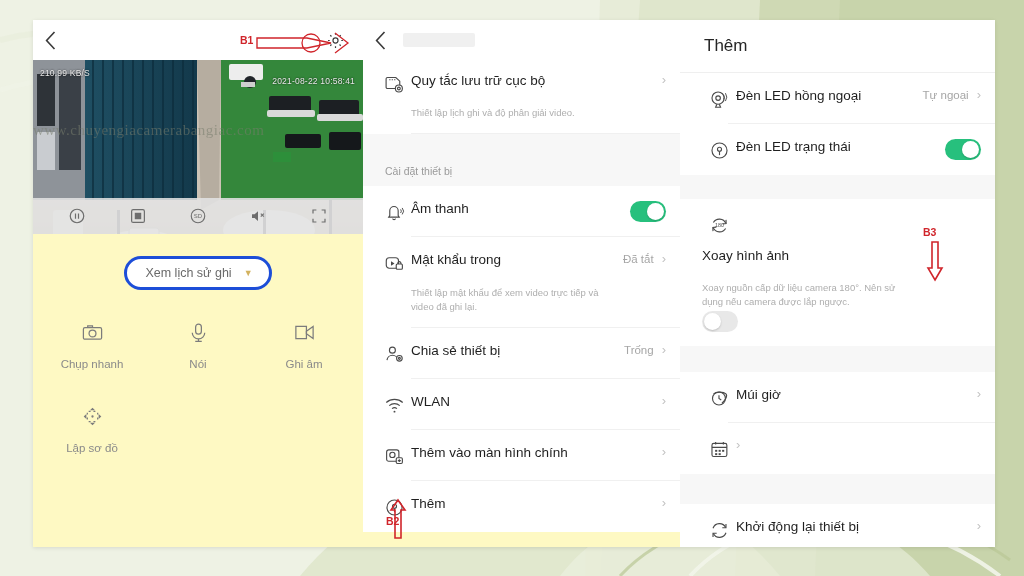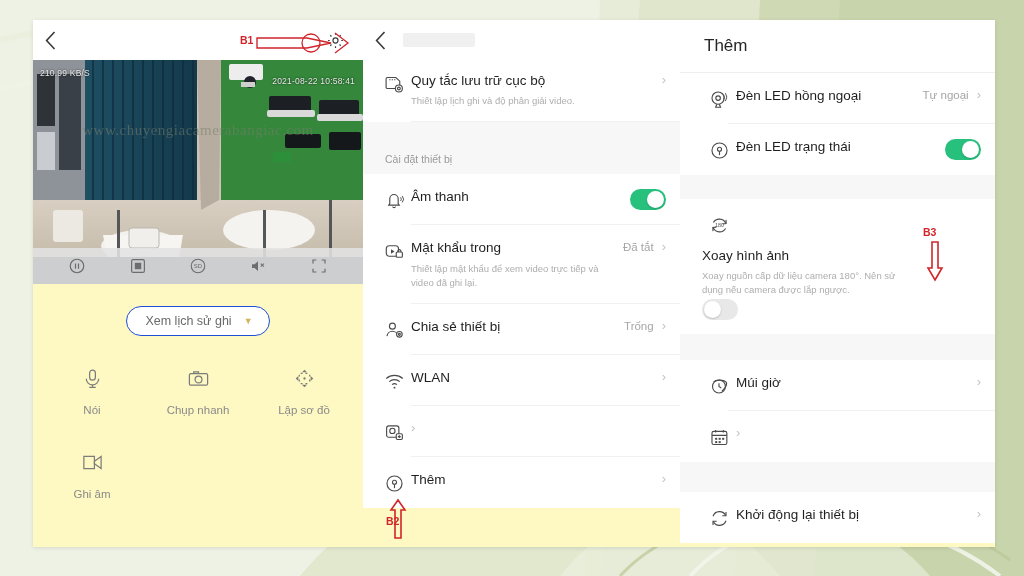--- a/index.html
+++ b/index.html
@@ -38,44 +38,44 @@
   }
   .back-chevron {
     width: 34px; height: 40px; display:flex; align-items:center; justify-content:center;
     color:#3a3a3a;
   }
   .gear-btn {
     position:absolute; right: 18px; top: 11px;
     width: 19px; height: 19px; color:#3b3b3b;
   }
 
-  .video-wrap { position: relative; height: 224px; width: 100%; overflow:hidden; background:#2b3a40; }
+  .video-wrap { position: relative; height: 174px; width: 100%; overflow:hidden; background:#2b3a40; }
   .video-canvas { position:absolute; inset:0; }
   .vid-osd {
     position:absolute; font-size: 8.5px; color:#e9e9e9; letter-spacing:.2px;
     text-shadow: 0 0 2px rgba(0,0,0,.8); font-family:"Liberation Sans", sans-serif;
   }
   .vid-osd.left  { left: 7px;  top: 8px; }
   .vid-osd.right { right: 8px; top: 16px; }
   .watermark {
-    position:absolute; left:0; right:0; top: 62px; text-align:center;
+    position:absolute; left:0; right:0; top: 62px; text-align:left;
     font-size: 15px; color: rgba(120,125,110,.55); letter-spacing:.5px;
     font-family:"Liberation Serif", serif;
   }
   .player-bar {
     position:absolute; left:0; right:0; bottom:0; height: 36px;
     background: rgba(226,226,226,.88);
     display:flex; align-items:center; justify-content:space-around;
     padding: 0 14px;
   }
   .player-bar .pbtn { color:#6d6d6d; width: 18px; height:18px; display:flex; align-items:center; justify-content:center;}
 
   .history-row { display:flex; justify-content:center; margin-top: 22px; }
   .history-pill {
-    border: 1px solid #1d4ed8; border-radius: 999px;
+    border: 3px solid #1d4ed8; border-radius: 999px;
     padding: 7px 16px 7px 18px;
     display:flex; align-items:center; gap: 12px;
     font-size: 12.5px; color:#6a6a6a;
     background:#fff;
   }
   .history-pill .caret { color:#d3b25f; font-size: 9px; }
 
   .actions {
     margin-top: 30px; display:grid; grid-template-columns: repeat(3,1fr);
     row-gap: 34px; padding: 0 6px;
@@ -103,21 +103,21 @@
     position: relative; display:flex; align-items:flex-start;
     padding: 14px 14px 14px 14px; background:#fff; min-height: 50px;
   }
   .row .ricon {
     width: 34px; flex: 0 0 34px; display:flex; justify-content:center;
     color:#4a4a4a; padding-top: 2px;
   }
   .row .rbody { flex: 1 1 auto; padding-right: 6px; }
   .row .rtitle { font-size: 13.5px; color:#1f1f1f; font-weight: normal; line-height: 1.35; }
   .row .rsub {
-    font-size: 9.5px; color:#aeaeae; line-height: 1.5; margin-top: 4px; max-width: 215px;
+    font-size: 9.5px; color:#aeaeae; line-height: 1.5; margin-top: 16px; max-width: 215px;
   }
   .row .rright {
     display:flex; align-items:center; gap: 8px; padding-top: 1px; flex: 0 0 auto;
   }
   .row .rvalue { font-size: 11.5px; color:#a6a6a6; }
   .row .chev { color:#c3c3c3; font-size: 13px; line-height: 1; }
   .row.has-sep::after {
     content:""; position:absolute; left: 48px; right: 0; bottom: 0;
     height: 1px; background:#f0f0f0;
   }
@@ -269,59 +269,59 @@
       <div class="history-pill">
         <span>Xem lịch sử ghi</span>
         <span class="caret">▼</span>
       </div>
     </div>
 
     <div class="actions">
       <div class="action">
         <span class="ico">
           <svg viewBox="0 0 24 24" width="23" height="23" fill="none" stroke="currentColor" stroke-width="1.3">
+            <rect x="2.5" y="7" width="19" height="12" rx="1.6"></rect>
+            <circle cx="12" cy="13" r="3.6"></circle>
+            <path d="M7 7V5.2h5V7"></path>
+          </svg>
+        </span>
+        <span class="lbl">Chụp nhanh</span>
+      </div>
+      <div class="action">
+        <span class="ico">
+          <svg viewBox="0 0 24 24" width="23" height="23" fill="none" stroke="currentColor" stroke-width="1.3">
             <rect x="9" y="3.2" width="6" height="10.4" rx="3"></rect>
             <path d="M5.5 12.2a6.5 6.5 0 0 0 13 0"></path>
             <path d="M12 18.7v2.6M8.6 21.3h6.8"></path>
           </svg>
         </span>
         <span class="lbl">Nói</span>
       </div>
       <div class="action">
         <span class="ico">
           <svg viewBox="0 0 24 24" width="23" height="23" fill="none" stroke="currentColor" stroke-width="1.3">
-            <rect x="2.5" y="7" width="19" height="12" rx="1.6"></rect>
-            <circle cx="12" cy="13" r="3.6"></circle>
-            <path d="M7 7V5.2h5V7"></path>
+            <path d="M3 5.5h11v13H3z"></path>
+            <path d="M14 10.8L21 5.8v12.4l-7-5z"></path>
           </svg>
         </span>
-        <span class="lbl">Chụp nhanh</span>
+        <span class="lbl">Ghi âm</span>
       </div>
       <div class="action">
         <span class="ico">
           <svg viewBox="0 0 24 24" width="23" height="23" fill="none" stroke="currentColor" stroke-width="1.3">
             <path d="M12 2.8l2.6 2.8h-5.2z" fill="currentColor" stroke="none"></path>
             <path d="M12 21.2l-2.6-2.8h5.2z" fill="currentColor" stroke="none"></path>
             <path d="M2.8 12l2.8-2.6v5.2z" fill="currentColor" stroke="none"></path>
             <path d="M21.2 12l-2.8 2.6V9.4z" fill="currentColor" stroke="none"></path>
             <circle cx="12" cy="12" r="1.2" fill="currentColor" stroke="none"></circle>
             <path d="M8 6.6h8M8 17.4h8M6.6 8v8M17.4 8v8" stroke-dasharray="2 3"></path>
           </svg>
         </span>
         <span class="lbl">Lập sơ đồ</span>
       </div>
-      <div class="action">
-        <span class="ico">
-          <svg viewBox="0 0 24 24" width="23" height="23" fill="none" stroke="currentColor" stroke-width="1.3">
-            <path d="M3 5.5h11v13H3z"></path>
-            <path d="M14 10.8L21 5.8v12.4l-7-5z"></path>
-          </svg>
-        </span>
-        <span class="lbl">Ghi âm</span>
-      </div>
     </div>
   </div>
 
   <div class="panel" id="panel-settings">
 
     <div class="sp-topbar">
       <div class="back-chevron">
         <svg width="11" height="19" viewBox="0 0 11 19" fill="none" stroke="currentColor" stroke-width="1.6">
           <path d="M9.5 1 L1.6 9.5 L9.5 18"></path>
         </svg>
@@ -423,20 +423,23 @@
     </div>
 
     <div class="row has-sep">
       <div class="ricon">
         <svg viewBox="0 0 24 24" width="21" height="21" fill="none" stroke="currentColor" stroke-width="1.3">
           <rect x="3" y="4.4" width="14" height="13" rx="2.4"></rect>
           <circle cx="9.6" cy="10.2" r="3"></circle>
           <rect x="14" y="13.4" width="7" height="6.6" rx="1.4" fill="#fff"></rect>
           <path d="M17.5 15v3.4M15.8 16.7h3.4"></path>
         </svg>
+      </div>
+      <div class="rbody">
+        <div class="rtitle">Thêm vào màn hình chính</div>
       </div>
       <div class="rright">
         <span class="chev">›</span>
       </div>
     </div>
 
     <div class="row">
       <div class="ricon">
         <svg viewBox="0 0 24 24" width="21" height="21" fill="none" stroke="currentColor" stroke-width="1.3">
           <circle cx="12" cy="12" r="8.6"></circle>

